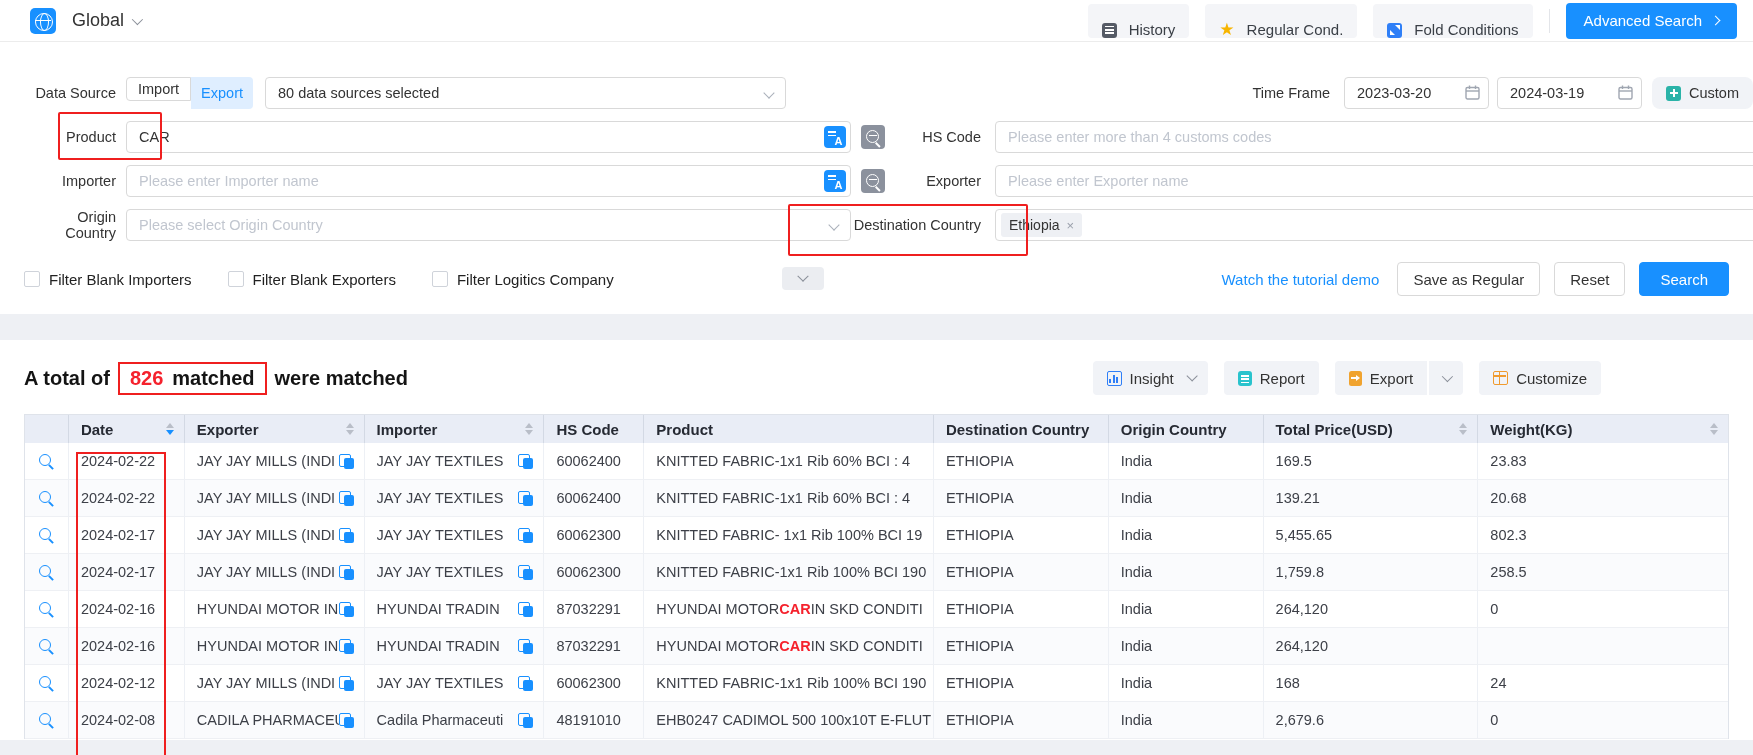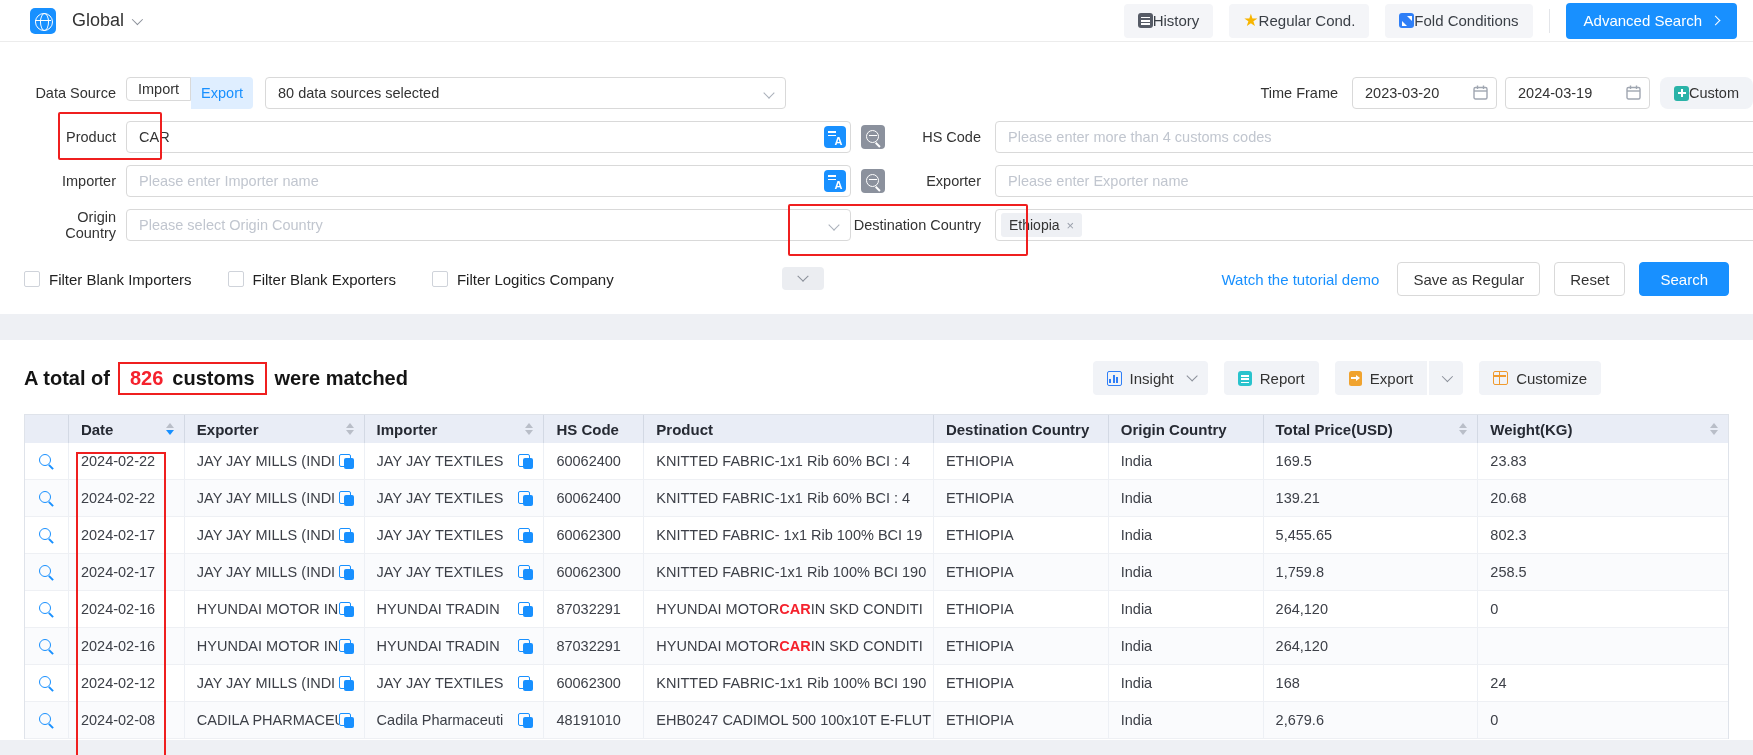--- a/index.html
+++ b/index.html
@@ -8,21 +8,21 @@
 
   
   .topbar { height:42px; background:#fff; border-bottom:1px solid #ececec; display:flex; align-items:center; padding:0 16px 0 30px; }
   .logo { width:26px; height:26px; background:#1890ff; border-radius:5px; position:relative; flex:none; }
   .logo::before { content:""; position:absolute; left:5px; top:5px; width:16px; height:16px; border:1.5px solid #fff; border-radius:50%; }
   .logo::after { content:""; position:absolute; left:9.5px; top:5px; width:7px; height:16px; border:1.5px solid #fff; border-radius:50%; }
   .logo i { position:absolute; left:5px; top:12px; width:16px; height:1.5px; background:#fff; }
   .global-lbl { font-size:18px; color:#333; margin:0 8px 0 16px; }
   .chev { width:8px; height:8px; border-right:1.6px solid #8a8f99; border-bottom:1.6px solid #8a8f99; transform:rotate(45deg) translateY(-2px); display:inline-block; }
   .tb-right { margin-left:auto; display:flex; align-items:center; gap:16px; }
-  .tb-btn { height:34px; background:#f4f5f8; border-radius:4px; display:flex; align-items:center; gap:0; padding:0 14px; font-size:15px; color:#3a3f46; cursor:pointer; }
+  .tb-btn { height:34px; background:#f4f5f8; border-radius:4px; display:flex; align-items:flex-end; gap:12px; padding:0 14px; font-size:15px; color:#3a3f46; cursor:pointer; }
   .hist-ic { width:15px; height:15px; background:#565b66; border-radius:3px; position:relative; }
   .hist-ic::after { content:""; position:absolute; left:3px; top:3.5px; width:9px; height:8px; background:repeating-linear-gradient(to bottom,#fff 0 1.5px,transparent 1.5px 3.2px); }
   .star-ic { color:#f7b500; font-size:17px; line-height:1; }
   .fold-ic { width:15px; height:15px; background:#2f7ff7; border-radius:3px; position:relative; }
   .fold-ic::before { content:""; position:absolute; left:2.5px; bottom:2.5px; border-left:5px solid #fff; border-top:5px solid transparent; }
   .fold-ic::after { content:""; position:absolute; right:2.5px; top:2.5px; border-right:5px solid #fff; border-bottom:5px solid transparent; }
   .tb-div { width:1px; height:24px; background:#e3e5e9; }
   .adv-btn { height:36px; background:#1890ff; color:#fff; border-radius:4px; display:flex; align-items:center; gap:10px; padding:0 18px; font-size:15px; cursor:pointer; }
   .chev-r { width:7px; height:7px; border-right:1.8px solid #fff; border-top:1.8px solid #fff; transform:rotate(45deg); display:inline-block; }
 
@@ -39,21 +39,21 @@
   input.inp::placeholder { color:#c1c6cf; }
   .ph { color:#c1c6cf; }
   .sel-chev { position:absolute; right:13px; top:12px; width:8px; height:8px; border-right:1.6px solid #aab0ba; border-bottom:1.6px solid #aab0ba; transform:rotate(45deg); }
   .seg { display:flex; flex:none; }
   .seg-import { height:24px; padding:0 11px; border:1px solid #d9d9d9; border-radius:4px 0 0 4px; display:flex; align-items:center; background:#fff; cursor:pointer; }
   .seg-export { height:32px; padding:0 10px; background:#dfeeff; color:#1890ff; border-radius:0 4px 4px 0; display:flex; align-items:center; cursor:pointer; }
   .src-sel { width:521px; margin-left:12px; }
   .date-inp { width:145px; }
   .date-inp + .date-inp { margin-left:8px; }
   .cal { position:absolute; right:9px; top:8px; }
-  .custom-btn { height:32px; margin-left:10px; background:#f1f3f7; border-radius:8px; display:flex; align-items:center; padding:0 14px; cursor:pointer; }
+  .custom-btn { height:32px; margin-left:10px; background:#f1f3f7; border-radius:8px; display:flex; align-items:center; gap:8px; padding:0 14px; cursor:pointer; }
   .cust-ic { width:15px; height:15px; background:#2ab3a8; border-radius:3px; position:relative; }
   .cust-ic::before { content:""; position:absolute; left:3.5px; top:6.5px; width:8px; height:2px; background:#fff; }
   .cust-ic::after { content:""; position:absolute; left:6.5px; top:3.5px; width:2px; height:8px; background:#fff; }
   .trans-ic { position:absolute; right:5px; top:5px; width:22px; height:22px; background:#1890ff; border-radius:4px; cursor:pointer; }
   .trans-ic::before { content:""; position:absolute; left:4px; top:5px; width:8px; height:5px; background:repeating-linear-gradient(to bottom,#fff 0 1.5px,transparent 1.5px 3.5px); }
   .trans-ic::after { content:"A"; position:absolute; right:3.5px; bottom:1px; color:#fff; font-size:11px; font-weight:bold; }
   .excl-ic { width:24px; height:24px; background:#8b919d; border-radius:4px; margin-left:10px; position:relative; flex:none; cursor:pointer; }
   .excl-ic::before { content:""; position:absolute; left:5px; top:4.5px; width:11px; height:11px; border:1.5px solid #fff; border-radius:50%; }
   .excl-ic::after { content:""; position:absolute; left:8px; top:9.5px; width:8px; height:1.5px; background:#fff; }
   .excl-ic i { position:absolute; right:4px; bottom:4px; width:6px; height:1.5px; background:#fff; transform:rotate(45deg); }
@@ -289,21 +289,21 @@
   <div class="anno" style="left:58px; top:70px; width:104px; height:48px; border-radius:2px;"></div>
   <div class="anno" style="left:788px; top:162px; width:240px; height:52px; border-radius:2px;"></div>
 </div>
 
 <div class="results">
   <div class="res-head">
     <div class="res-title">
       <span>A total of</span>
       <span class="count-box">
         <span class="count">826</span>
-        <span>customs</span>
+        <span>matched</span>
       </span>
       <span>were matched</span>
     </div>
     <div class="res-btns">
       <div class="res-btn">
         <span class="ins-ic"></span>
         <span>Insight</span>
         <span class="chev"></span>
       </div>
       <div class="res-btn">

